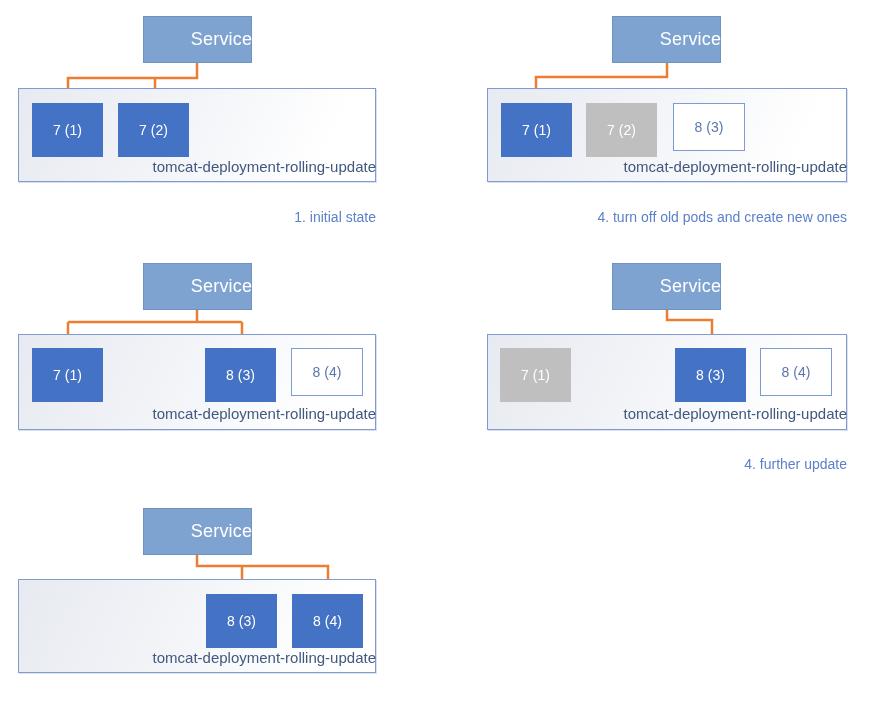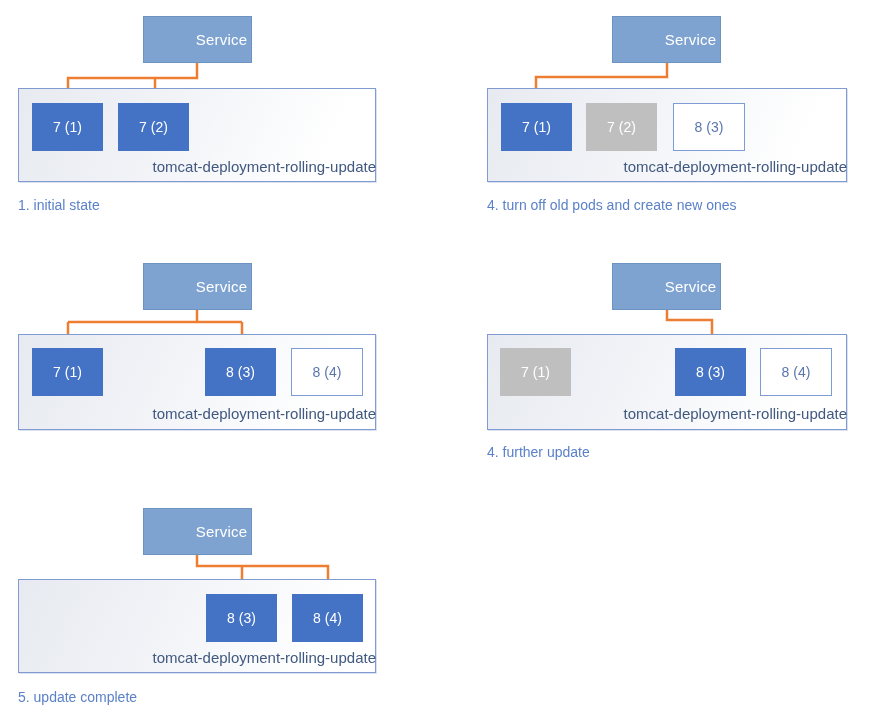--- a/index.html
+++ b/index.html
@@ -7,50 +7,51 @@
     position:relative;width:870px;height:718px;background:#ffffff;overflow:hidden;
     font-family:"Liberation Sans",sans-serif;
   }
   .panel{position:absolute;}
   .service{
     position:absolute;width:109px;height:47px;
     background:var(--service-fill);
     border:1px solid var(--service-border);
     color:var(--service-text);
     display:flex;align-items:center;justify-content:center;
-    font-size:15px;letter-spacing:.2px;
+    font-size:18px;letter-spacing:.2px;
     box-sizing:border-box;
     padding-left:48px;
   }
   .connector{position:absolute;left:0;top:0;pointer-events:none;}
   .connector-line{fill:none;stroke:var(--arrow);stroke-width:2.5;}
   .connector-head{fill:var(--arrow);stroke:none;}
   .deployment{
     position:absolute;box-sizing:border-box;
     border:1.5px solid var(--container-border);
     background:linear-gradient(115deg,var(--container-fill-start) 0%,#f1f3f7 40%,var(--container-fill-end) 85%);
     box-shadow:1px 1px 0 rgba(130,150,190,.28);
   }
   .deployment-label{
     position:absolute;text-align:right;
     color:var(--deployment-label-text);
     font-size:15px;
   }
   .pod{
-    position:absolute;width:71px;height:48px;box-sizing:border-box;
+    position:absolute;width:71px;height:54px;box-sizing:border-box;
     display:flex;align-items:center;justify-content:center;
     font-size:14px;
   }
   .pod.active{background:var(--pod-active-fill);color:var(--pod-active-text);}
   .pod.stopped{background:var(--pod-stopped-fill);color:var(--pod-stopped-text);}
   .pod.new{background:var(--pod-new-fill);border:1.5px solid var(--pod-new-border);color:var(--pod-new-text);}
   .caption{
-    position:absolute;text-align:left;
+    position:absolute;text-align:right;
     color:var(--caption-text);
     font-size:14px;
+    margin-top:12px;
   }
 </style>
 </head>
 <body>
 
 <div id="stage">
 
   <div class="panel" style="left:0;top:0;width:435px;height:240px;">
     <div class="service" style="left:143px;top:16px;">
       <span>Service</span>
@@ -126,16 +127,15 @@
     <svg class="connector" width="435" height="238" viewBox="0 0 435 238">
       <path class="connector-line" d="M197,75 L197,86 L328,86 L328,101"></path>
       <path class="connector-line" d="M242,86 L242,101"></path>
       <path class="connector-head" d="M235.5,100 L248.5,100 L242,110 Z"></path>
       <path class="connector-head" d="M321.5,100 L334.5,100 L328,110 Z"></path>
     </svg>
     <div class="deployment" style="left:18px;top:99px;width:358px;height:94px;"></div>
     <div class="pod active" style="left:206px;top:114px;">8 (3)</div>
     <div class="pod active" style="left:292px;top:114px;">8 (4)</div>
     <div class="deployment-label" style="left:18px;top:169px;width:358px;">tomcat-deployment-rolling-update</div>
-    <div class="caption" style="left:18px;top:209px;width:358px;">5. update complete</div>
   </div>
 
 </div>
 
 </body></html>

